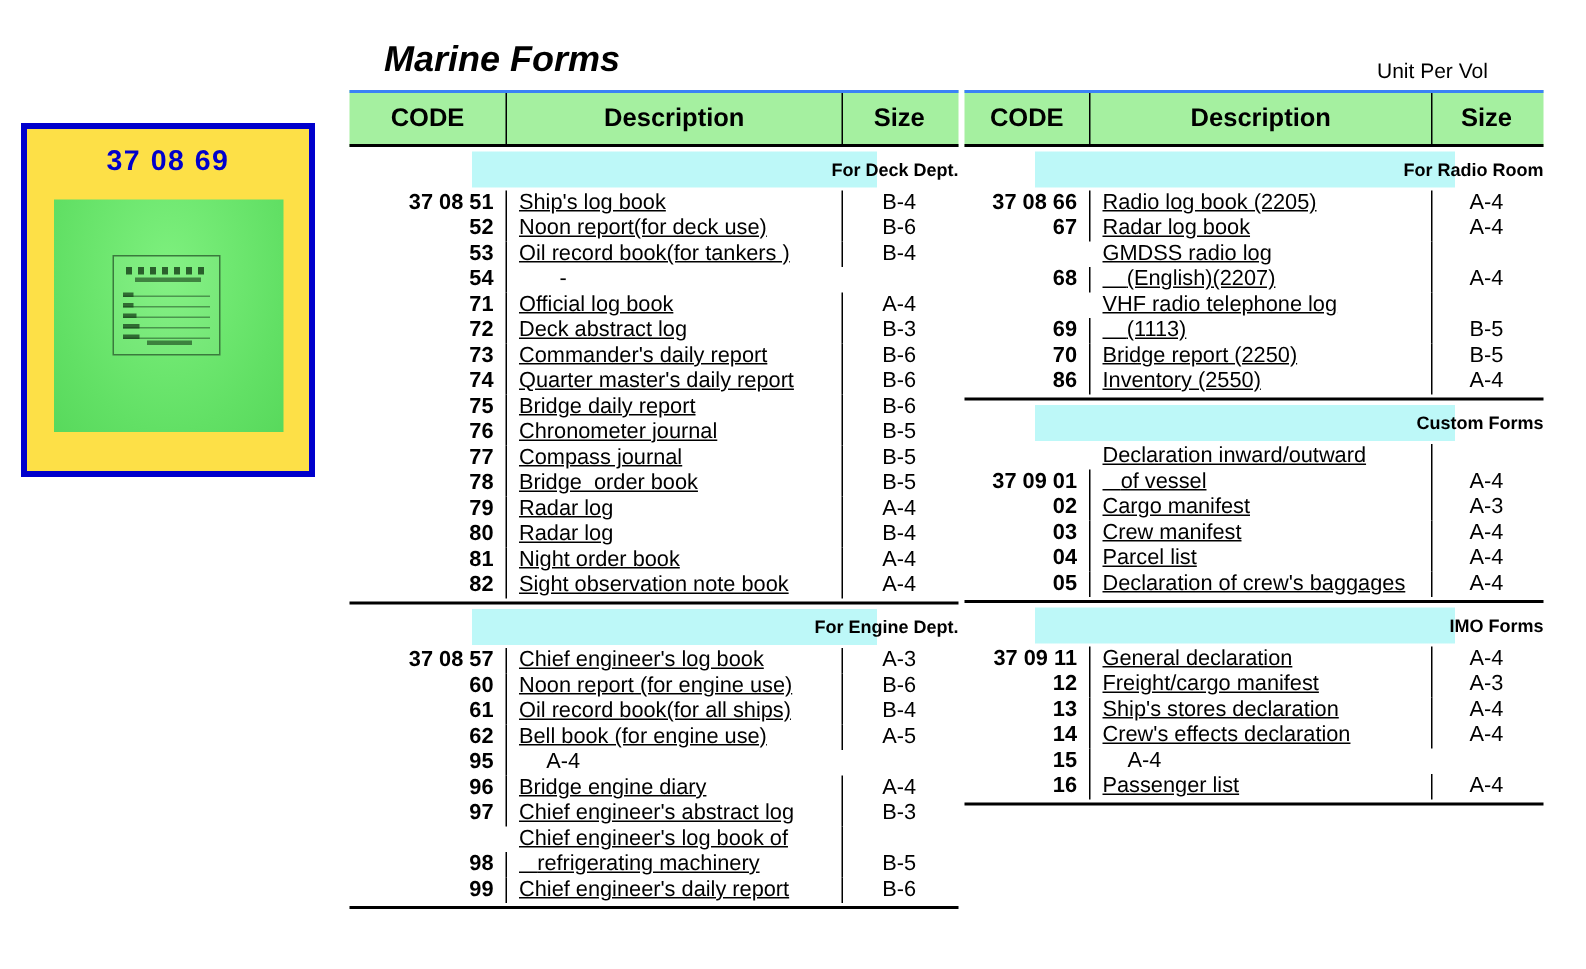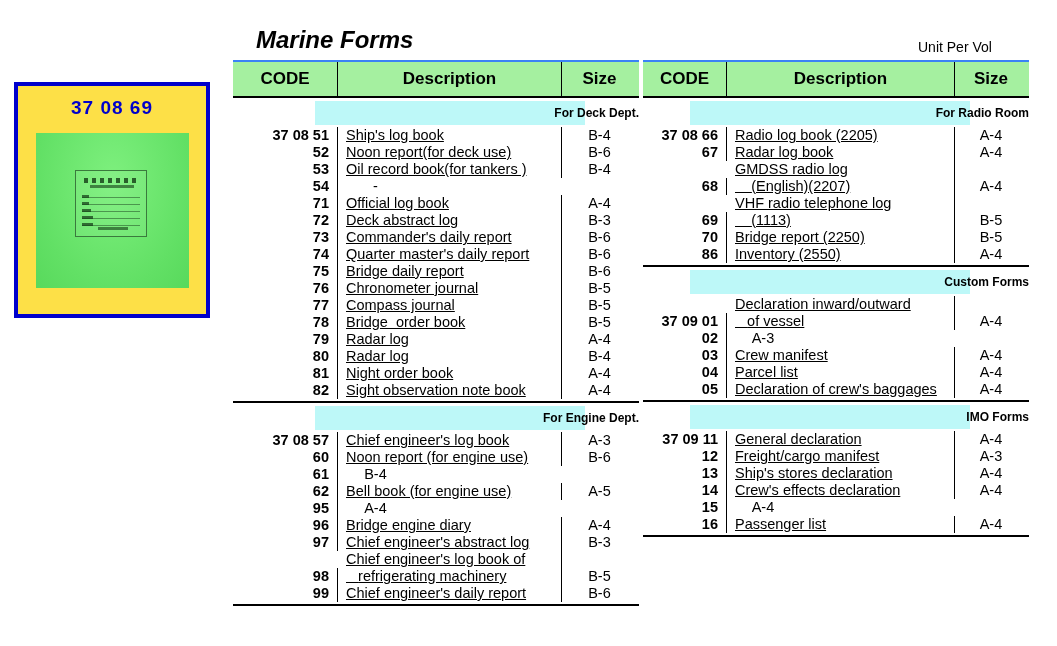--- a/index.html
+++ b/index.html
@@ -332,20 +332,21 @@
         <div class="desc">Chief engineer's log book</div>
         <div class="size">A-3</div>
       </div>
       <div class="row">
         <div class="code">60</div>
         <div class="desc">Noon report (for engine use)</div>
         <div class="size">B-6</div>
       </div>
       <div class="row">
         <div class="code">61</div>
+        <div class="desc">Oil record book(for all ships)</div>
         <div class="size">B-4</div>
       </div>
       <div class="row">
         <div class="code">62</div>
         <div class="desc">Bell book (for engine use)</div>
         <div class="size">A-5</div>
       </div>
       <div class="row">
         <div class="code">95</div>
         <div class="size">A-4</div>
@@ -419,20 +420,21 @@
     <div class="section-band">Custom Forms</div>
     <div class="rows">
       <div class="row">
         <div class="code">37 09 01</div>
         <div class="desc">Declaration inward/outward
    of vessel</div>
         <div class="size">A-4</div>
       </div>
       <div class="row">
         <div class="code">02</div>
+        <div class="desc">Cargo manifest</div>
         <div class="size">A-3</div>
       </div>
       <div class="row">
         <div class="code">03</div>
         <div class="desc">Crew manifest</div>
         <div class="size">A-4</div>
       </div>
       <div class="row">
         <div class="code">04</div>
         <div class="desc">Parcel list</div>

